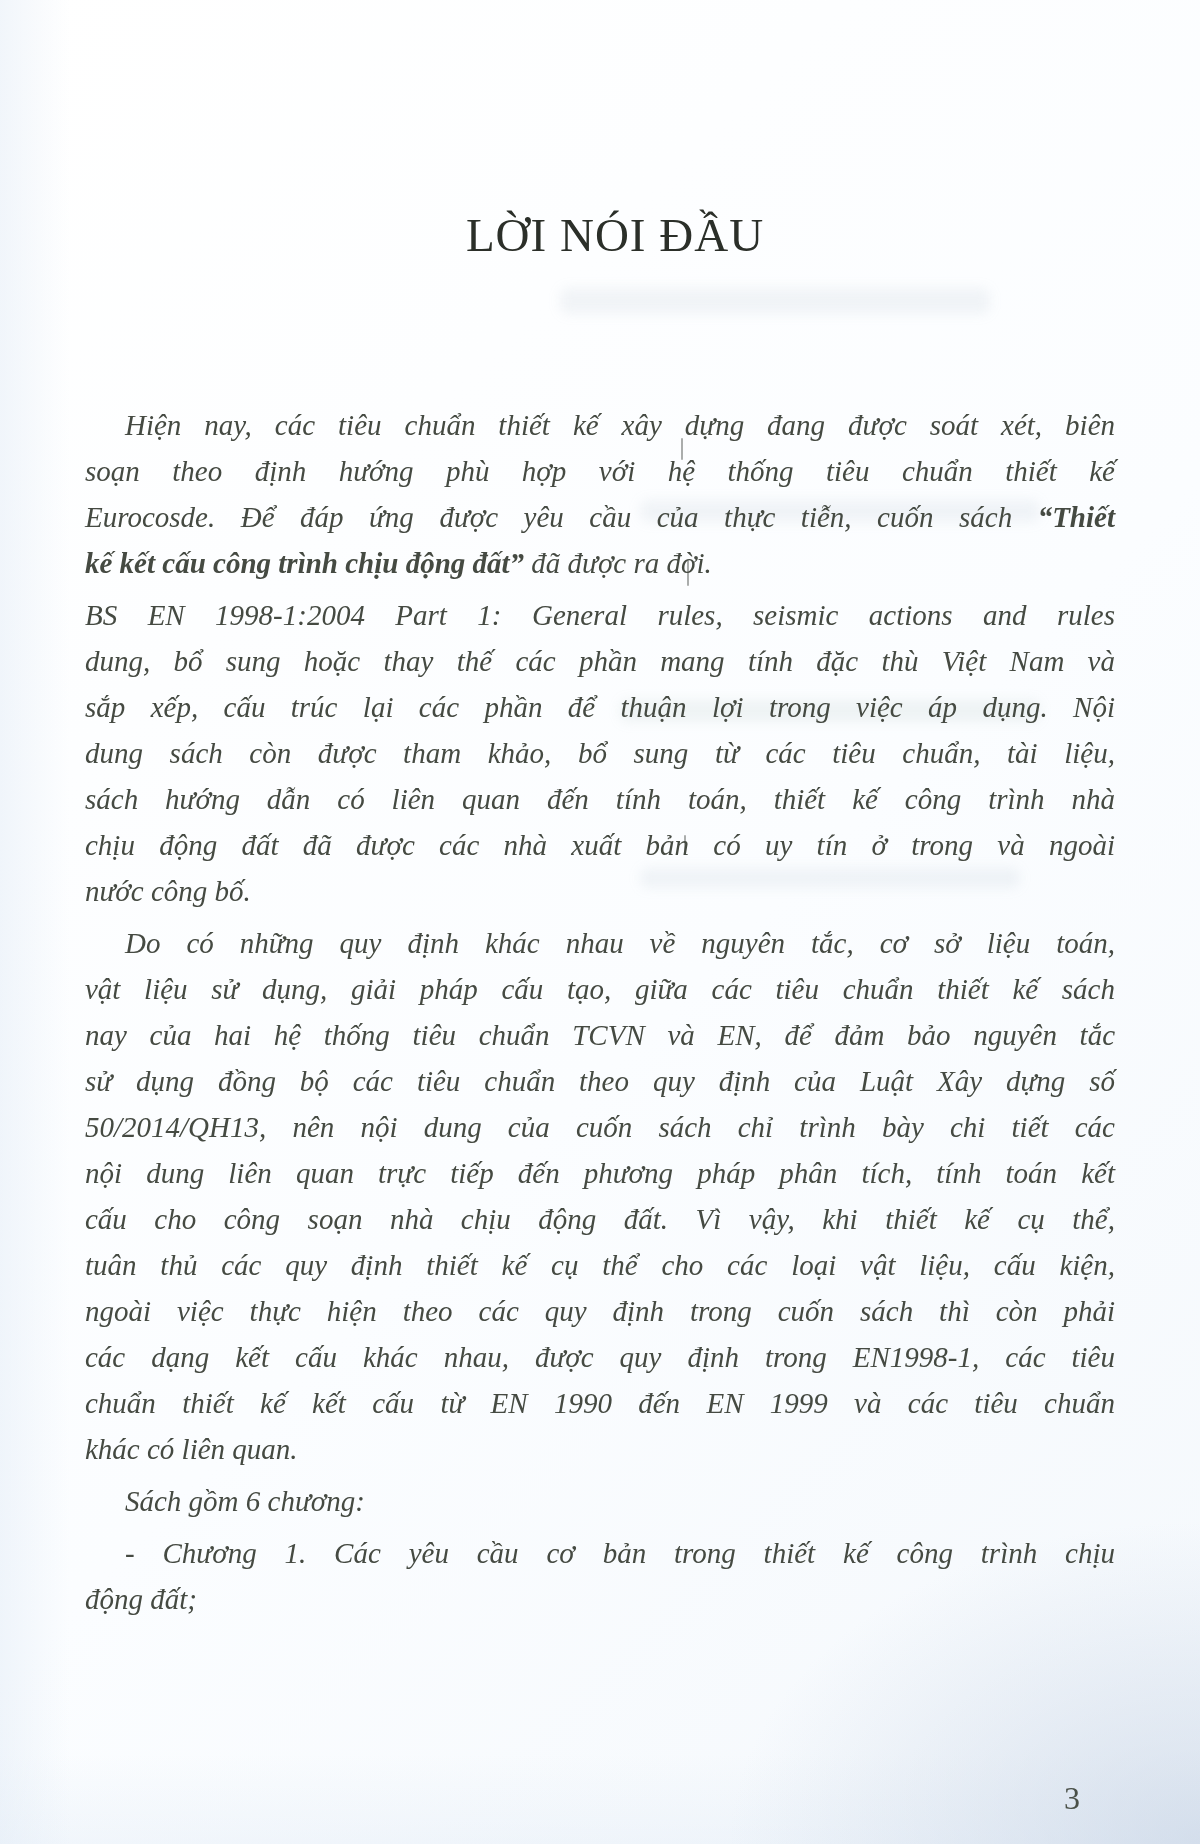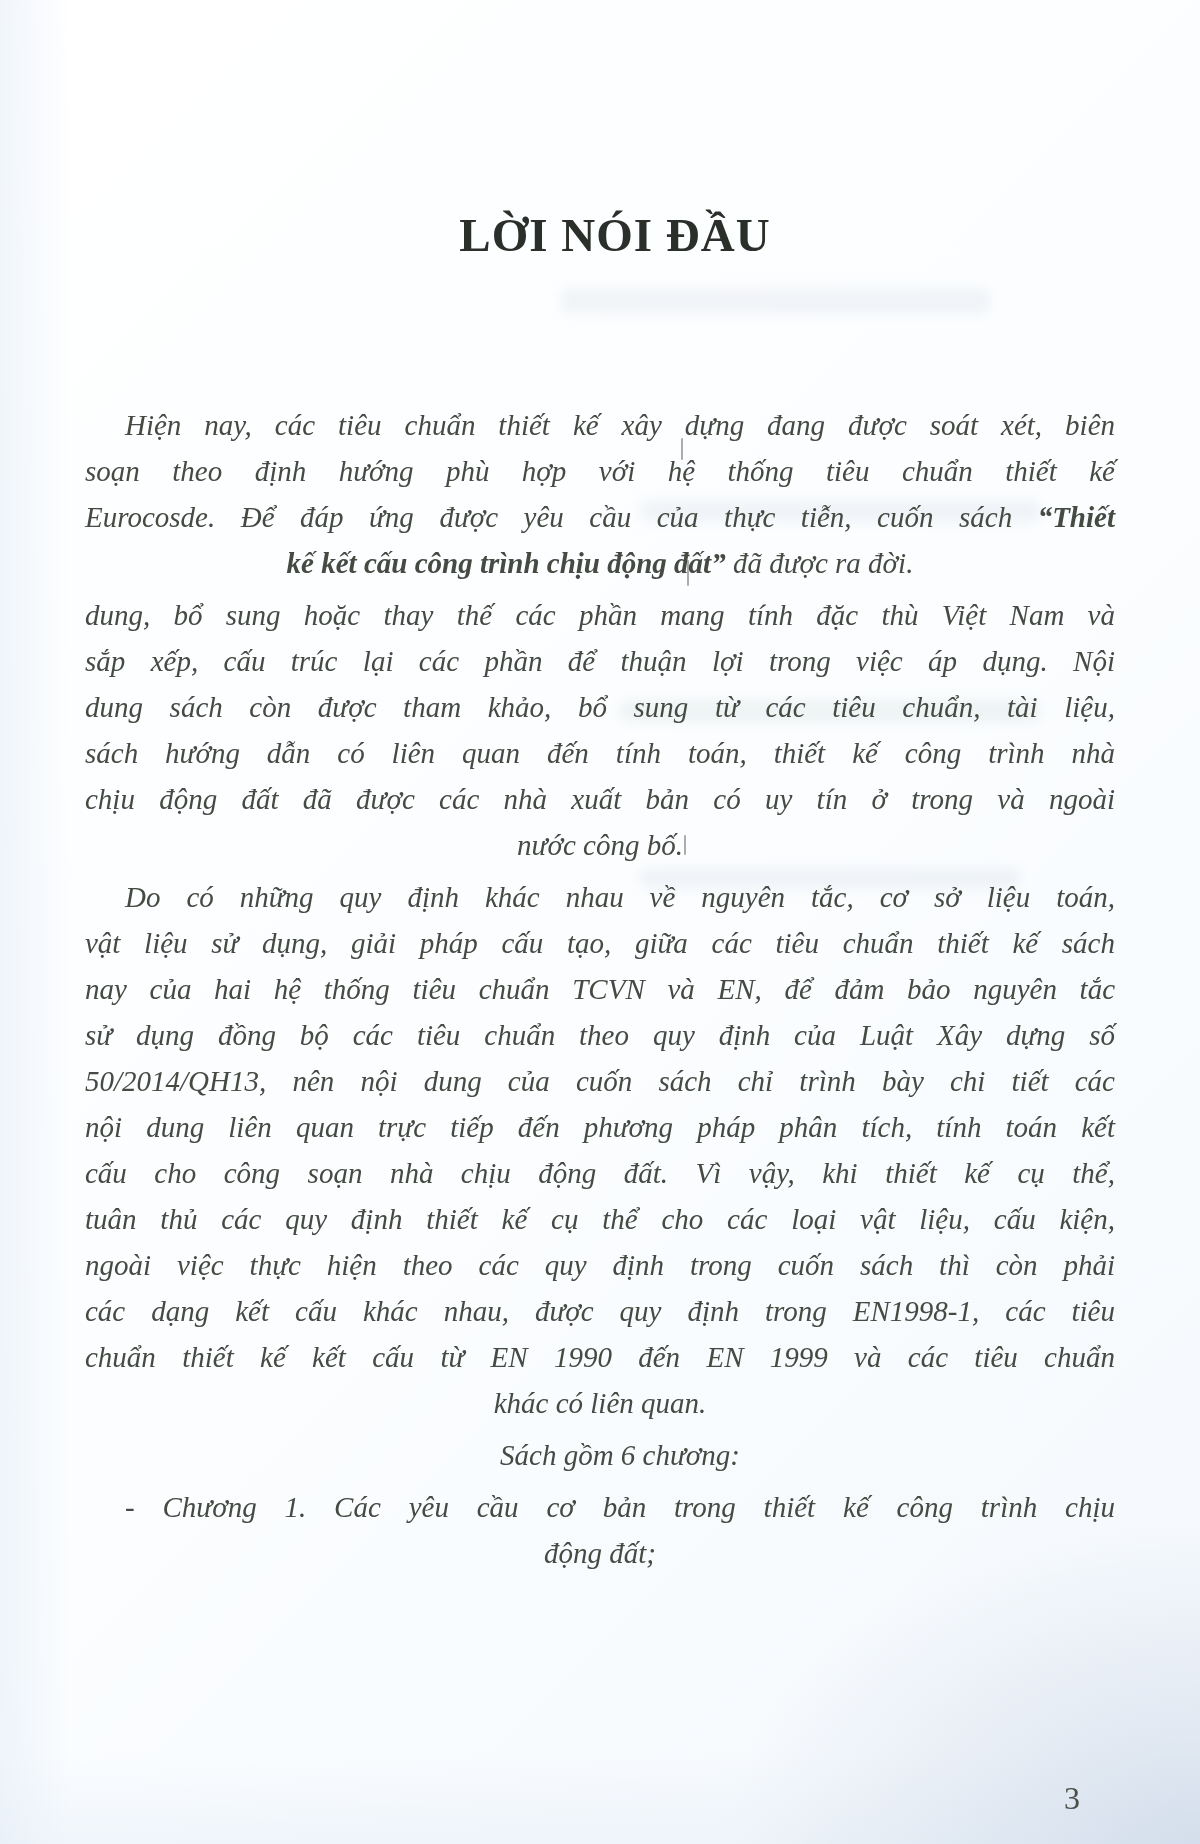--- a/index.html
+++ b/index.html
@@ -13,37 +13,37 @@
       linear-gradient(to right, rgba(224,234,245,.45), rgba(224,234,245,0) 70px),
       linear-gradient(to top, rgba(224,234,245,.35), rgba(224,234,245,0) 90px),
       linear-gradient(135deg, #ffffff 0%, #fbfdff 55%, #f4f8fc 100%);
     font-family:"Liberation Serif","DejaVu Serif",serif;
     color:#454a42;
   }
   .title{
     position:absolute;
     top:210px;left:110px;right:80px;
     text-align:center;
-    font-weight:bold;
+    font-weight:normal;
     font-size:47px;
     line-height:50px;
     letter-spacing:1px;
     color:#2b2f29;
   }
   .body-text{
     position:absolute;
     left:85px;top:402px;
     width:1030px;
     font-style:italic;
     font-size:29px;
     line-height:46px;
   }
   .para{margin:0;}
   .para + .para{margin-top:6px;}
-  .line{min-height:46px;text-align:center;}
+  .line{min-height:46px;}
   .line.j{text-align:justify;text-align-last:justify;}
   .line.first{text-indent:40px;font-family:Liberation Serif, serif;}
   .b{font-weight:bold;}
   .page-number{
     position:absolute;
     top:1780px;left:1064px;
     font-size:32px;
     color:#4a5048;
   }
   
@@ -67,20 +67,21 @@
   <div class="artifact crease" style="left:684px;top:835px;height:20px;"></div>
 
   <div class="body-text">
       <div class="para">
         <div class="line j first"><span>Hiện nay, các tiêu chuẩn thiết kế xây dựng đang được soát xét, biên</span></div>
         <div class="line j"><span>soạn theo định hướng phù hợp với hệ thống tiêu chuẩn thiết kế</span></div>
         <div class="line j"><span>Eurocosde. Để đáp ứng được yêu cầu của thực tiễn, cuốn sách </span><span class="b">“Thiết</span></div>
         <div class="line"><span class="b">kế kết cấu công trình chịu động đất”</span><span> đã được ra đời.</span></div>
       </div>
       <div class="para">
+        <div class="line j"><span>BS EN 1998-1:2004 Part 1: General rules, seismic actions and rules</span></div>
         <div class="line j"><span>dung, bổ sung hoặc thay thế các phần mang tính đặc thù Việt Nam và</span></div>
         <div class="line j"><span>sắp xếp, cấu trúc lại các phần để thuận lợi trong việc áp dụng. Nội</span></div>
         <div class="line j"><span>dung sách còn được tham khảo, bổ sung từ các tiêu chuẩn, tài liệu,</span></div>
         <div class="line j"><span>sách hướng dẫn có liên quan đến tính toán, thiết kế công trình nhà</span></div>
         <div class="line j"><span>chịu động đất đã được các nhà xuất bản có uy tín ở trong và ngoài</span></div>
         <div class="line"><span>nước công bố.</span></div>
       </div>
       <div class="para">
         <div class="line j first"><span>Do có những quy định khác nhau về nguyên tắc, cơ sở liệu toán,</span></div>
         <div class="line j"><span>vật liệu sử dụng, giải pháp cấu tạo, giữa các tiêu chuẩn thiết kế sách</span></div>

